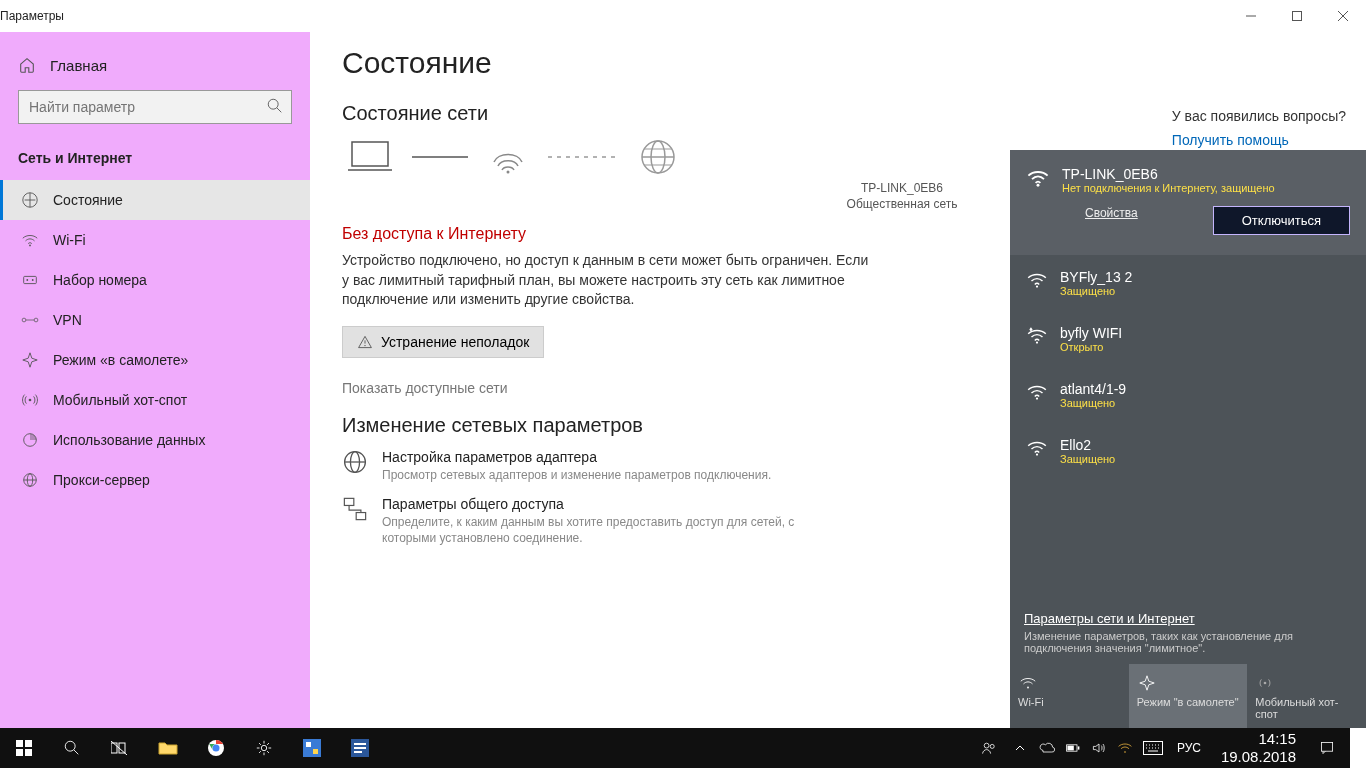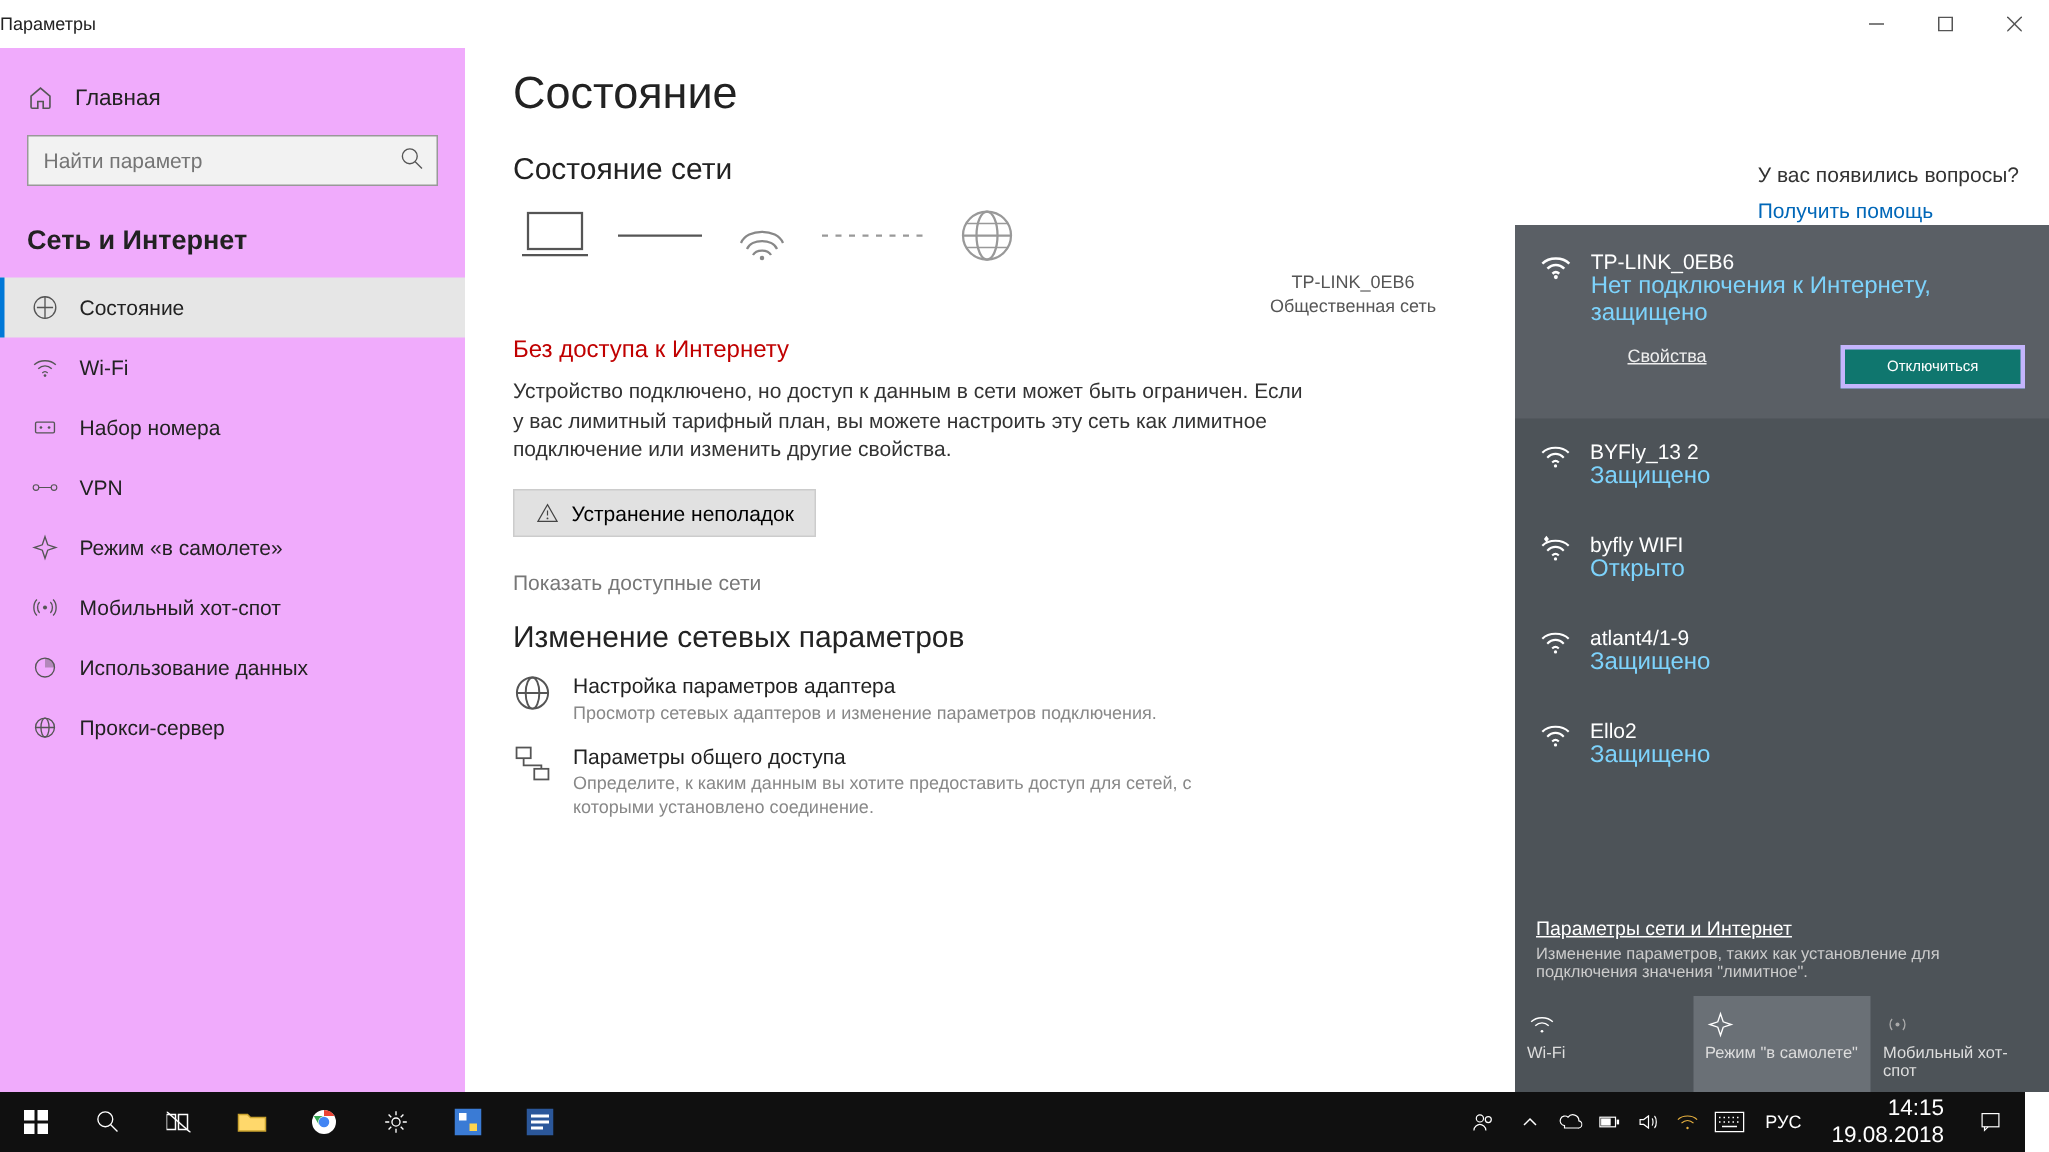--- a/index.html
+++ b/index.html
@@ -7,44 +7,44 @@
 .titlebar{height:32px;display:flex;align-items:center;color:#222;font-size:12px;background:#fff}
 .titlebar-controls{position:absolute;right:0;top:0;display:flex}
 .titlebar-btn{width:46px;height:32px;display:flex;align-items:center;justify-content:center;color:#555}
 .main{display:flex;height:calc(768px - 32px - 40px);background:#fff}
 .sidebar{width:310px;background:#f0abfc;padding-top:18px}
 .home-row{display:flex;align-items:center;padding:6px 18px 16px 18px;gap:14px;color:#222}
 .home-row span{font-size:15px}
 .search-wrap{margin:0 18px 20px 18px;position:relative}
 .search-input{width:100%;height:34px;border:1px solid #999;background:#f2f2f2;padding:0 34px 0 10px;font-size:14px;color:#666}
 .search-icon{position:absolute;right:8px;top:7px;color:#555}
-.sidebar-title{font-size:18px;font-weight:600;padding:6px 18px 14px 18px;color:#222}
+.sidebar-title{font-size:14px;font-weight:600;padding:6px 18px 14px 18px;color:#222}
 .nav-item{display:flex;align-items:center;gap:14px;padding:11px 18px;font-size:14px;color:#222;cursor:pointer;border-left:3px solid transparent}
 .nav-item.active{border-left-color:#0078d7;background:#e6e6e6}
 .content{flex:1;padding:14px 32px 0 32px;overflow:auto;color:#222}
 .page-h1{font-size:30px;font-weight:400;margin-bottom:22px}
 .h2{font-size:20px;font-weight:400;margin:12px 0 12px 0}
 .net-diagram{display:flex;align-items:center;gap:20px;margin:10px 0 4px 6px}
 .net-label{text-align:center;font-size:12px;color:#555;margin-top:2px}
 .status-red{color:#c00000;font-size:16px;font-weight:400;margin:14px 0 8px 0}
 .status-body{font-size:14px;color:#333;max-width:530px;line-height:1.4}
 .btn-ghost{display:inline-flex;align-items:center;gap:8px;background:#e1e1e1;border:1px solid #ccc;padding:7px 14px;font-size:14px;margin:16px 0;cursor:pointer}
 .link-grey{font-size:14px;color:#777;margin:6px 0 14px 0;display:block}
 .opt-row{display:flex;gap:14px;margin:12px 0 4px 0;align-items:flex-start}
 .opt-row .t{font-size:14px;color:#222}
 .opt-row .d{font-size:12px;color:#888;max-width:460px;line-height:1.4;margin-top:2px}
 .right-help{position:absolute;right:20px;top:108px;font-size:14px;color:#333}
 .right-help a{color:#0067b8;display:block;margin-top:8px}
 .wifi-flyout{position:absolute;right:0;top:150px;width:356px;height:578px;background:#4d5358;color:#fff;font-size:13px;display:flex;flex-direction:column}
 .wifi-cur{padding:12px 10px;background:#5a5f65}
 .wifi-row{display:flex;gap:12px;padding:4px 6px 0 6px}
 .wifi-name{font-size:14px}
-.wifi-sub{font-size:16px;color:#7dd3fc}
+.wifi-sub{font-size:11px;color:#fde047}
 .wifi-props{font-size:12px;color:#eee;text-decoration:underline;margin:12px 0 0 65px;display:inline-block}
-.wifi-disconnect{float:right;margin:12px 6px 8px 0;background:#0f766e;color:#fff;border:3px solid #c4b5fd;padding:6px 28px;cursor:pointer;font-size:10px}
+.wifi-disconnect{float:right;margin:12px 6px 8px 0;background:#0f172a;color:#fff;border:1px solid #c4b5fd;padding:6px 28px;cursor:pointer;font-size:13px}
 .wifi-list{flex:1;overflow:auto}
 .wifi-item{display:flex;gap:12px;padding:14px 16px;align-items:flex-start}
 .wifi-footer-link{padding:6px 14px 2px 14px}
 .wifi-footer-link a{color:#fff;text-decoration:underline;font-size:13px}
 .wifi-footer-desc{padding:2px 14px 10px 14px;font-size:11px;color:#ccc}
 .wifi-toggles{display:flex}
 .wifi-toggle{flex:1;padding:10px 8px 8px 8px;font-size:11px;color:#ddd}
 .wifi-toggle.sel{background:#6a7076}
 .wifi-toggle svg{display:block;margin-bottom:4px}
 .taskbar{position:absolute;bottom:0;left:0;right:16px;height:40px;background:#101010;display:flex;align-items:center;color:#fff}

